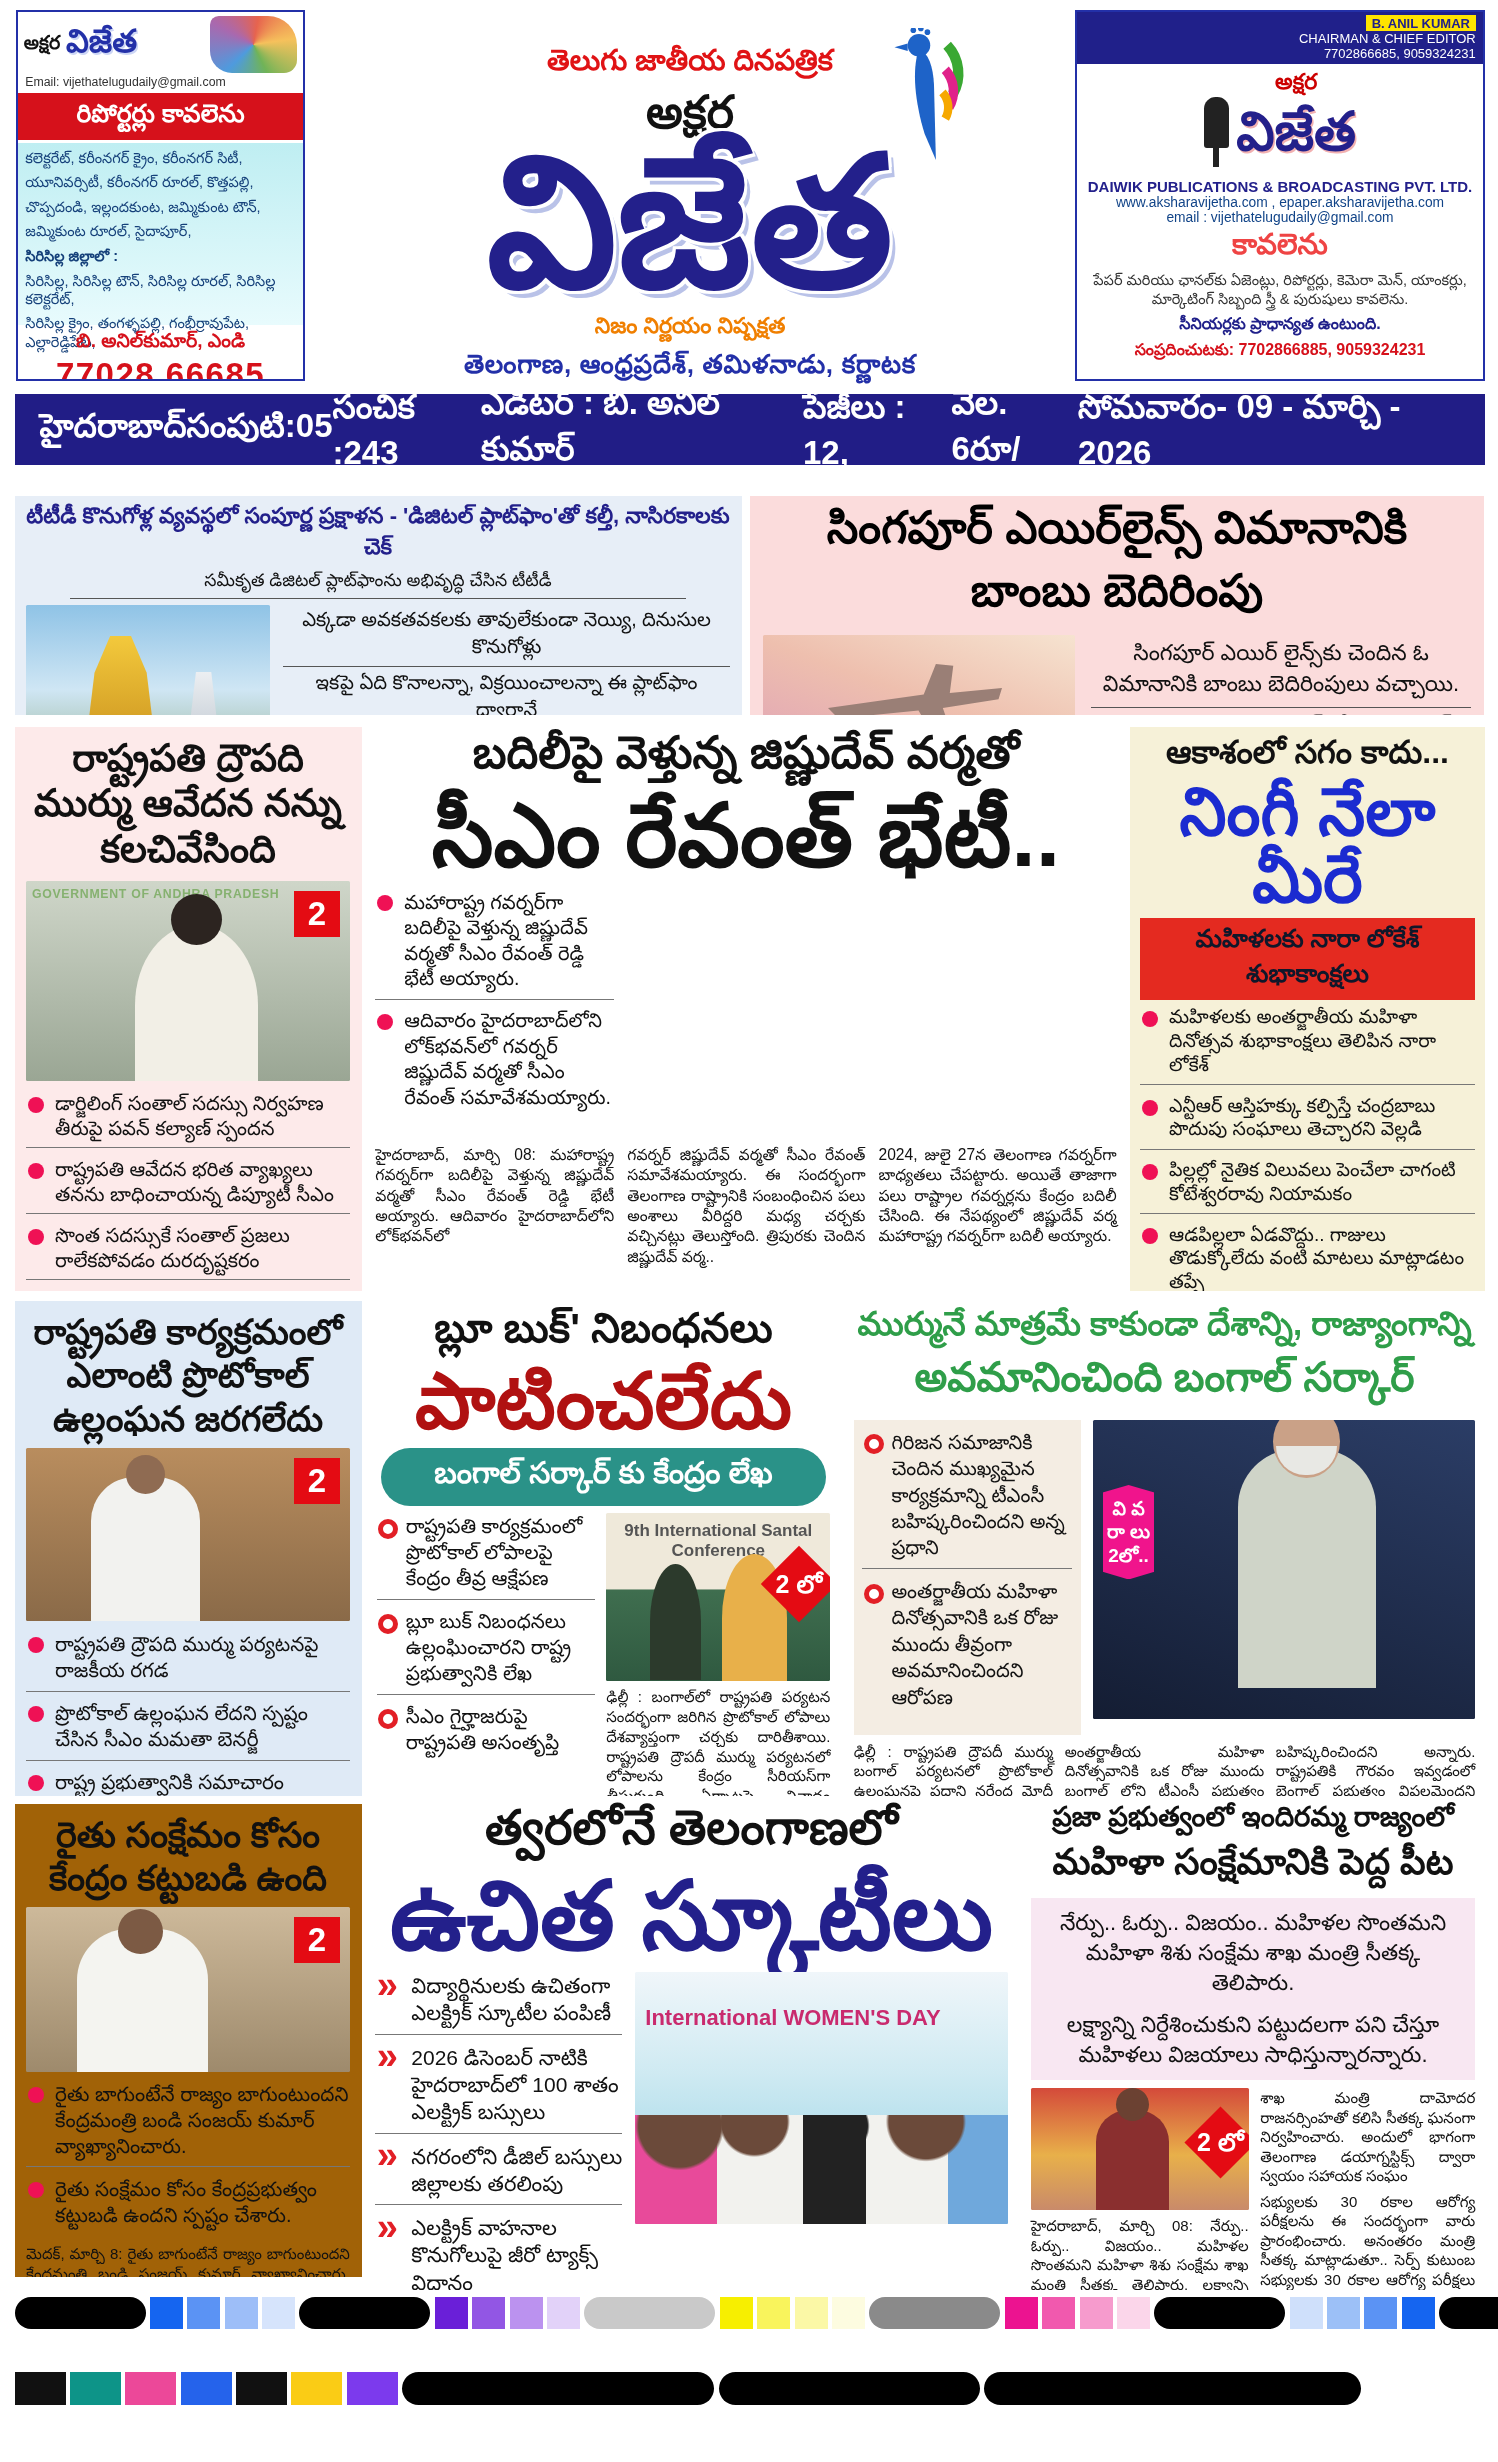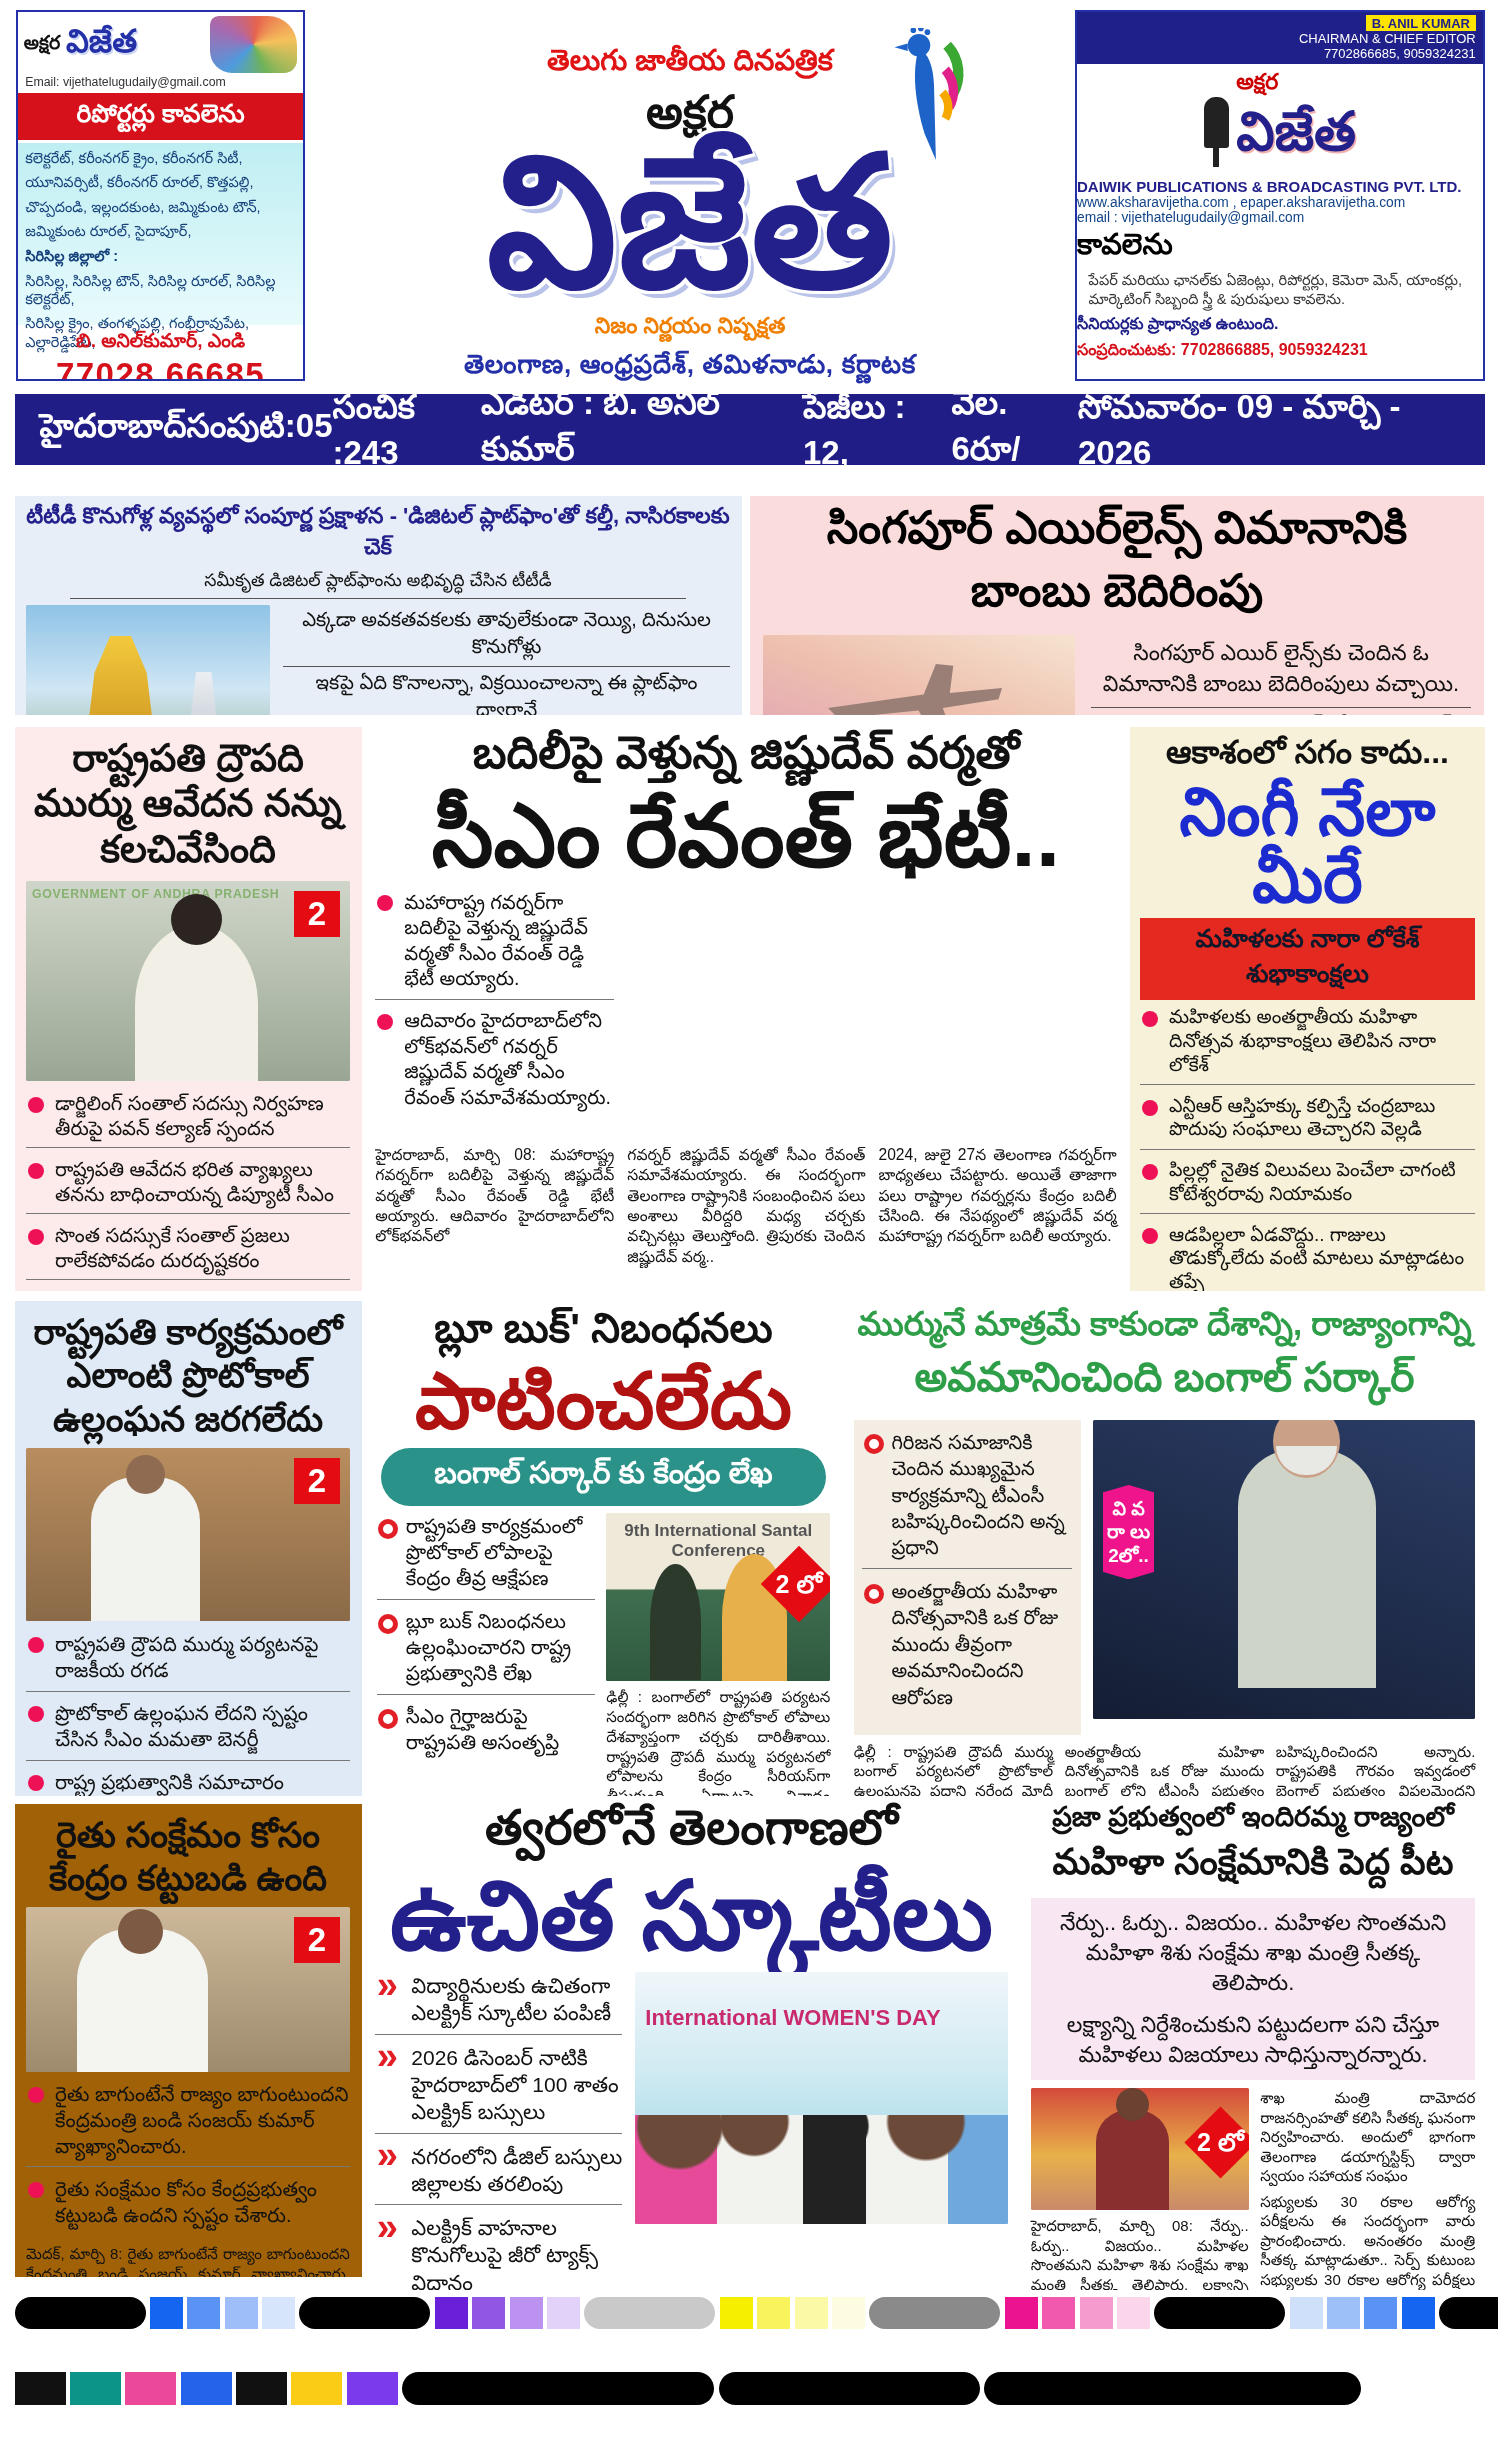--- a/index.html
+++ b/index.html
@@ -33,32 +33,32 @@
   .lmd{color:#d6111b;font-weight:bold;font-size:19px;text-align:center;margin-top:4.4px;}
   .lphone{color:#d6111b;font-weight:900;font-size:33px;text-align:center;letter-spacing:1.5px;}
   #masthead{left:313px;top:5.8px;width:754px;height:380px;text-align:center;}
   .m-tag{color:#e01315;font-weight:bold;font-size:29px;margin-top:38px;}
   .m-ak{color:#111;font-weight:900;font-size:46px;margin:1.5px 0 -20px 0;}
   .m-title{color:#23208b;font-weight:900;font-size:183px;line-height:1.02;
      text-shadow:-2.9px -2.9px 0 #fff,2.9px -2.9px 0 #fff,-2.9px 2.9px 0 #fff,2.9px 2.9px 0 #fff,5.8px 7.3px 0 #b9c2e8;}
   .m-motto{color:#f07f00;font-weight:bold;font-size:22px;margin-top:-4.4px;}
   .m-states{color:#2330a8;font-weight:900;font-size:26px;margin-top:5.8px;letter-spacing:0.7px;}
   #peacock{position:absolute;right:86px;top:22px;}
-  #right-ad{left:1075px;top:10px;width:410px;height:371px;border:2.9px solid #2330a8;background:#fff;font-size:14.5px;text-align:left;}
+  #right-ad{left:1075px;top:10px;width:410px;height:371px;border:2.9px solid #2330a8;background:#fff;font-size:14.5px;text-align:center;}
   .r-top{background:#20208a;color:#fff;padding:2.9px;font-size:13px;display:flex;flex-direction:column;align-items:flex-end;padding-right:7.3px;}
   .r-top .rn{background:#ffe400;color:#20208a;font-weight:bold;padding:0.7px 5.8px;}
   .r-lgrow{display:flex;align-items:center;justify-content:center;gap:7.3px;margin-top:4.4px;}
   .r-mic{width:25px;height:51px;background:#222;border-radius:11.6px 11.6px 2.9px 2.9px;position:relative;}
   .r-mic::after{content:"";position:absolute;left:9.4px;top:48px;width:5.8px;height:22px;background:#222;}
   .r-ak{font-weight:bold;font-size:22px;color:#c00;}
   .r-vj{font-weight:900;font-size:54px;color:#23208b;text-shadow:1.5px 1.5px 0 #f2b1b1;}
   .r-co{color:#23208b;font-weight:bold;font-size:15px;margin-top:2.9px;}
   .r-web{color:#114488;font-size:13.8px;}
   .r-em{color:#114488;font-size:13.8px;margin-bottom:2.9px;}
-  .r-want{color:#000000;font-weight:900;font-size:29px;margin:2.9px 0;}
+  .r-want{color:#ef4444;font-weight:900;font-size:29px;margin:2.9px 0;}
   .r-body{font-size:14.5px;color:#333;padding:0 11.6px;line-height:1.3;}
   .r-note{font-size:16px;color:#20208a;font-weight:bold;margin-top:5.8px;}
   .r-contact{font-size:16px;color:#d6111b;font-weight:bold;margin-top:4.4px;}
   #dateline{left:14.5px;top:394px;width:1470px;height:71px;background:#211d86;color:#fff;display:flex;
     align-items:center;justify-content:space-between;padding:0 25px;font-size:33px;font-weight:bold;}
   
   #ttd{left:14.5px;top:496px;width:727px;height:219px;background:#e7eef7;padding:7.3px 11.6px;}
   .t-kick{color:#23208b;font-weight:bold;font-size:22px;text-align:center;}
   .t-sub0{font-size:17.4px;text-align:center;border-bottom:1.5px solid #555;padding:4.4px 0;margin:0 44px;}
   .t-row{display:flex;gap:13px;margin-top:5.8px;}

